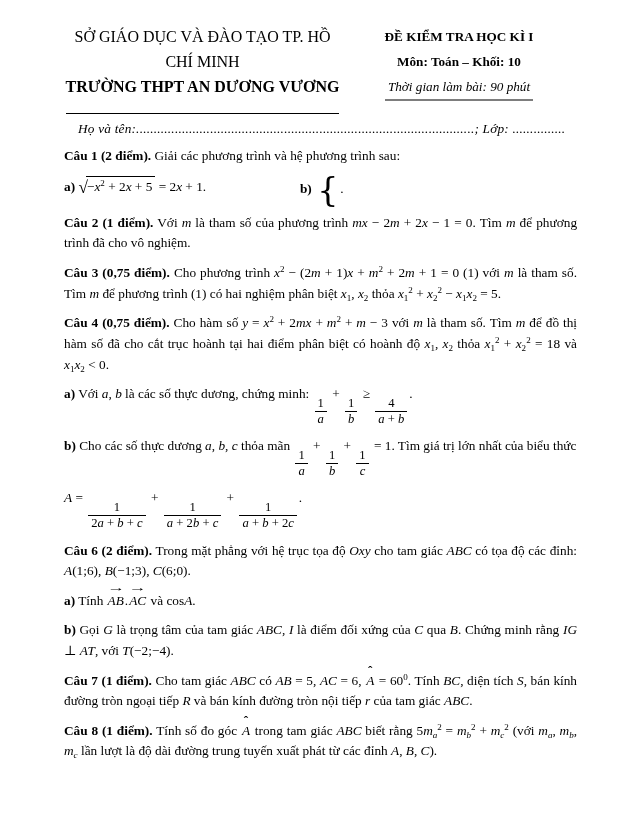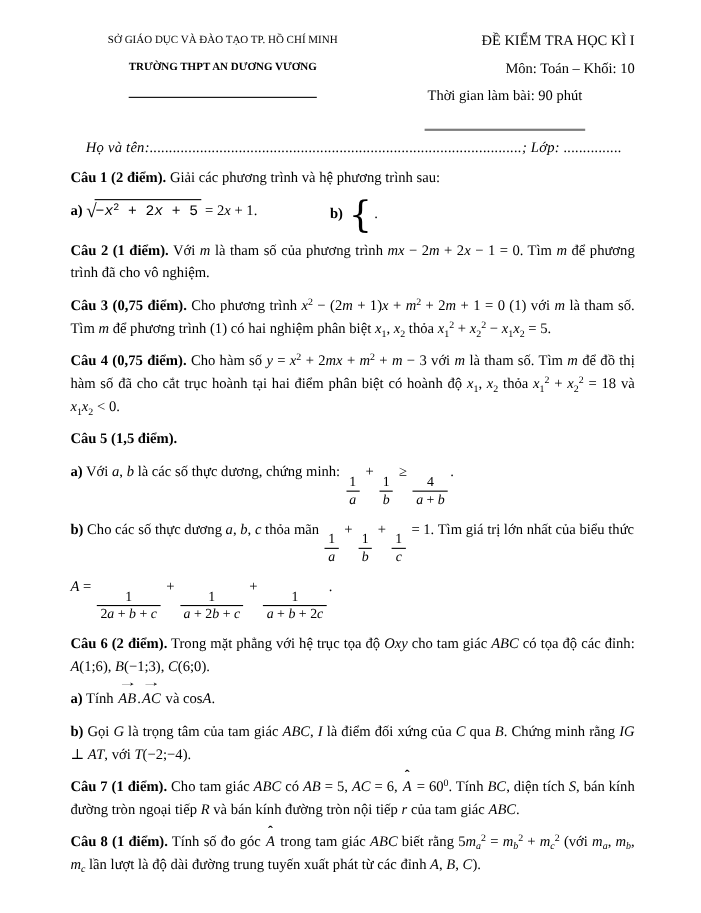--- a/index.html
+++ b/index.html
@@ -3,25 +3,25 @@
 <meta charset="utf-8">
 <style>
   html,body{margin:0;padding:0;background:#fff;}
   .page{
     width:637px;min-height:830px;box-sizing:border-box;background:#fff;color:#000;
     font-family:"Liberation Serif","DejaVu Serif",serif;
     font-size:13.3px;padding:24px 60px 18px 64px;
   }
   
   .header{display:flex;line-height:25px;}
-  .header-left{width:54%;text-align:center;font-size:10px;}
+  .header-left{width:54%;text-align:center;font-size:16px;}
   .header-right{width:46%;text-align:center;font-size:13.2px;}
-  .hr-bold{font-weight:normal;text-align:right;}
+  .hr-bold{font-weight:bold;}
   .school{font-weight:bold;display:inline-block;border-bottom:1.4px solid #000;padding-bottom:16px;line-height:20px;}
-  .time-limit{display:inline-block;border-bottom:2.5px solid #7d7d7d;padding:0 3px 20px;line-height:20px;}
+  .time-limit{font-style:italic;display:inline-block;border-bottom:2.5px solid #7d7d7d;padding:0 3px 2px;line-height:20px;}
   .pages-note{font-style:italic;margin:8px 0 2px 72px;}
   .name-line{font-style:italic;margin:7px 0 4px 14px;letter-spacing:0.2px;}
   
   .para{margin:9px 0;text-align:justify;line-height:1.55;}
   .para.row{display:flex;text-align:left;}
   .cell-a{flex:0 0 46%;}
   .cell-b{flex:1;}
   .bold{font-weight:bold;}
   .math i{font-style:italic;}
   .math{white-space:normal;}
@@ -29,21 +29,21 @@
   sub{vertical-align:-0.35em;}
   sup{vertical-align:0.5em;}
   
   .frac{display:inline-flex;flex-direction:column;text-align:center;vertical-align:-0.7em;
         font-size:0.95em;line-height:1.2;margin:0 2px;}
   .frac .num{border-bottom:1px solid #000;padding:0 3px;}
   .frac .den{padding:0 3px;}
   
   .sqrt{display:inline-block;white-space:nowrap;}
   .sqrt .rad{font-size:1.3em;line-height:1;vertical-align:-0.12em;}
-  .sqrt .sqrt-body{display:inline-block;border-top:1.2px solid #000;padding:0 3px 0 1px;margin-left:-2px;font-family:Liberation Mono, monospace;}
+  .sqrt .sqrt-body{display:inline-block;border-top:1.2px solid #000;padding:0 3px 0 1px;margin-left:-2px;}
   
   .sys{display:inline-flex;align-items:center;vertical-align:middle;margin:0 2px;}
   .sys .brace{font-size:2.5em;font-weight:300;line-height:0.85;font-family:"DejaVu Serif",serif;}
   .sys .lines{display:inline-flex;flex-direction:column;line-height:1.45;margin-left:2px;}
   
   .vec{display:inline-block;position:relative;margin:0 1px;}
   .vec .arrow{position:absolute;top:-0.78em;left:0;width:100%;text-align:center;
               font-size:0.78em;line-height:1;transform:scaleX(1.7);transform-origin:center;}
   
   .hat{display:inline-block;position:relative;margin:0 1px;}
@@ -77,21 +77,20 @@
       <div class="para"><span class="bold">Câu 1 (2 điểm).</span><span> Giải các phương trình và hệ phương trình sau:</span></div>
       <div class="para row">
         <div class="cell-a"><span class="bold">a) </span><span class="sqrt"><span class="rad">√</span><span class="sqrt-body math">−<i>x</i><sup>2</sup> + 2<i>x</i> + 5</span></span><span class="math"> = 2<i>x</i> + 1</span><span>.</span></div>
         <div class="cell-b"><span class="bold">b) </span><span class="sys">
             <span class="brace">{</span>
           </span><span>.</span></div>
       </div>
       <div class="para"><span class="bold">Câu 2 (1 điểm).</span><span> Với </span><span class="math"><i>m</i></span><span> là tham số của phương trình </span><span class="math"><i>mx</i> − 2<i>m</i> + 2<i>x</i> − 1 = 0</span><span>. Tìm </span><span class="math"><i>m</i></span><span> để phương trình đã cho vô nghiệm.</span></div>
       <div class="para"><span class="bold">Câu 3 (0,75 điểm).</span><span> Cho phương trình </span><span class="math"><i>x</i><sup>2</sup> − (2<i>m</i> + 1)<i>x</i> + <i>m</i><sup>2</sup> + 2<i>m</i> + 1 = 0 (1)</span><span> với </span><span class="math"><i>m</i></span><span> là tham số. Tìm </span><span class="math"><i>m</i></span><span> để phương trình </span><span class="math">(1)</span><span> có hai nghiệm phân biệt </span><span class="math"><i>x</i><sub>1</sub></span><span>, </span><span class="math"><i>x</i><sub>2</sub></span><span> thỏa </span><span class="math"><i>x</i><sub>1</sub><sup>2</sup> + <i>x</i><sub>2</sub><sup>2</sup> − <i>x</i><sub>1</sub><i>x</i><sub>2</sub> = 5</span><span>.</span></div>
       <div class="para"><span class="bold">Câu 4 (0,75 điểm).</span><span> Cho hàm số </span><span class="math"><i>y</i> = <i>x</i><sup>2</sup> + 2<i>mx</i> + <i>m</i><sup>2</sup> + <i>m</i> − 3</span><span> với </span><span class="math"><i>m</i></span><span> là tham số. Tìm </span><span class="math"><i>m</i></span><span> để đồ thị hàm số đã cho cắt trục hoành tại hai điểm phân biệt có hoành độ </span><span class="math"><i>x</i><sub>1</sub></span><span>, </span><span class="math"><i>x</i><sub>2</sub></span><span> thỏa </span><span class="math"><i>x</i><sub>1</sub><sup>2</sup> + <i>x</i><sub>2</sub><sup>2</sup> = 18</span><span> và </span><span class="math"><i>x</i><sub>1</sub><i>x</i><sub>2</sub> &lt; 0</span><span>.</span></div>
-      <div class="para"><span class="bold">Câu 5 (1,5 điểm).</span></div>
       <div class="para"><span class="bold">a)</span><span> Với </span><span class="math"><i>a</i></span><span>, </span><span class="math"><i>b</i></span><span> là các số thực dương, chứng minh: </span><span class="frac">
           <span class="num math">1</span>
           <span class="den math"><i>a</i></span>
         </span><span class="math"> + </span><span class="frac">
           <span class="num math">1</span>
           <span class="den math"><i>b</i></span>
         </span><span class="math"> ≥ </span><span class="frac">
           <span class="num math">4</span>
           <span class="den math"><i>a</i> + <i>b</i></span>
         </span><span>.</span></div>

